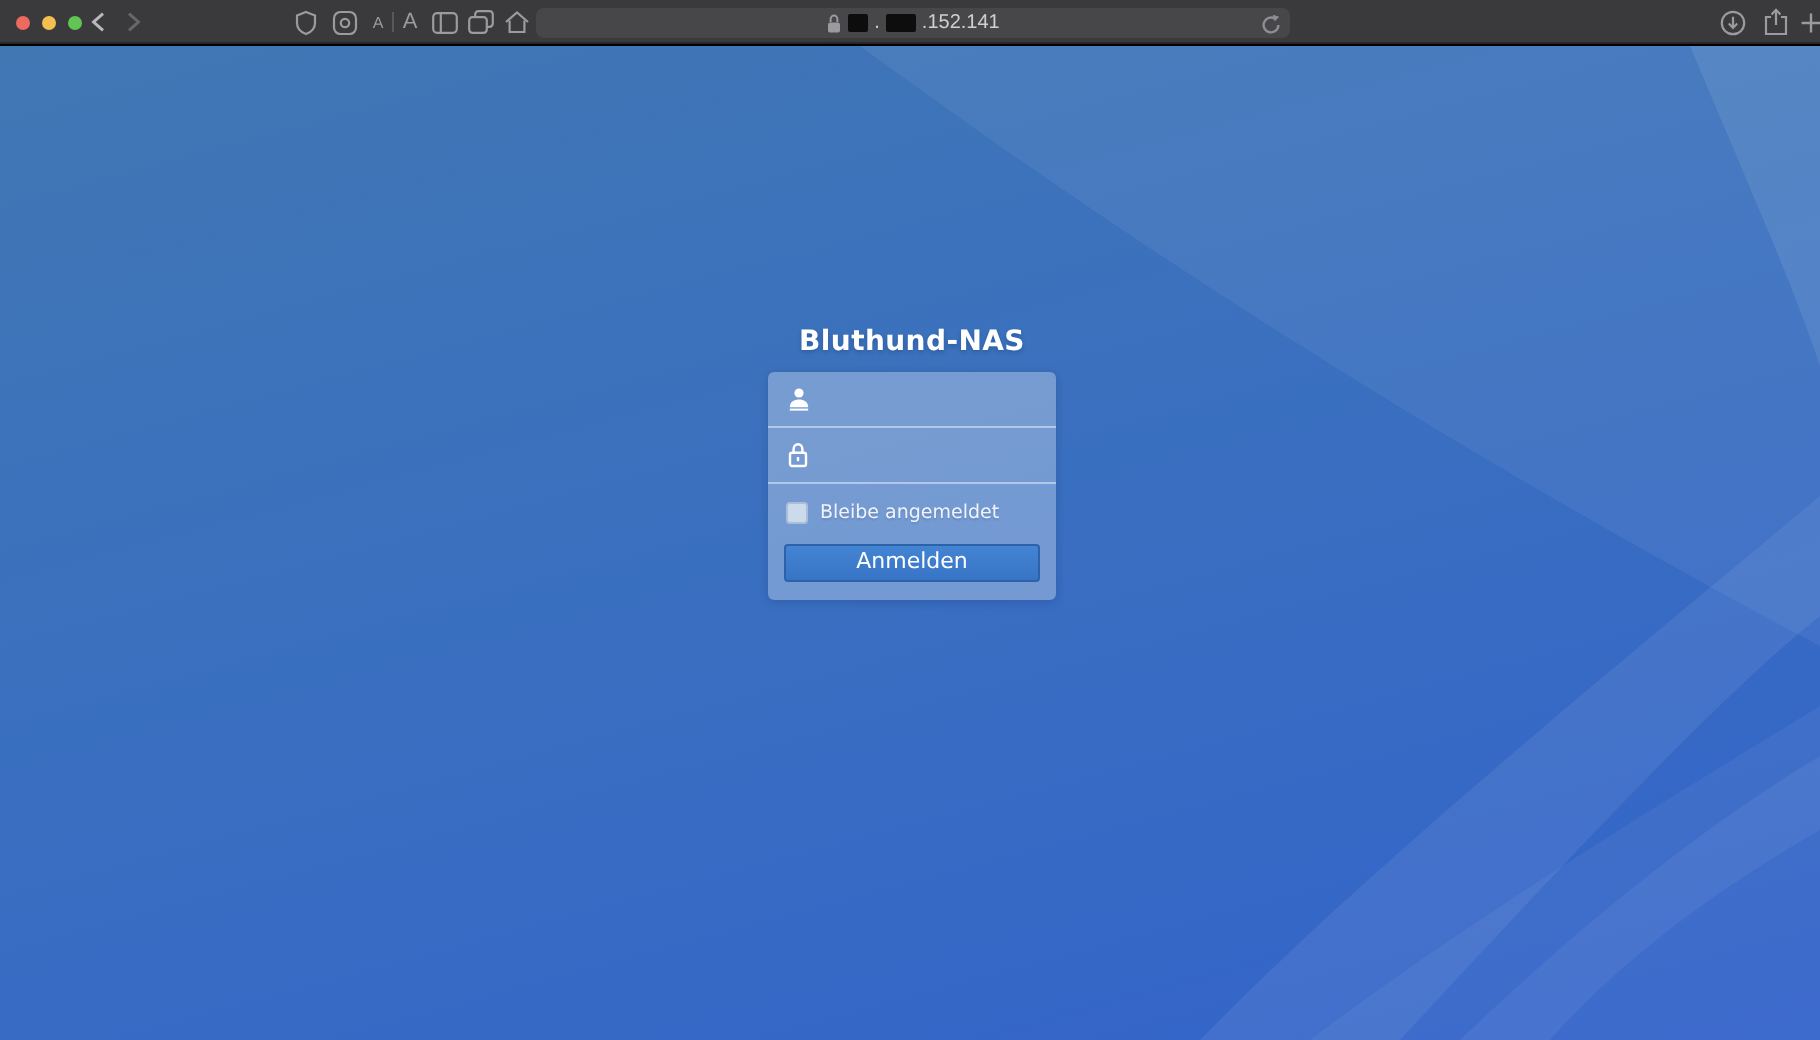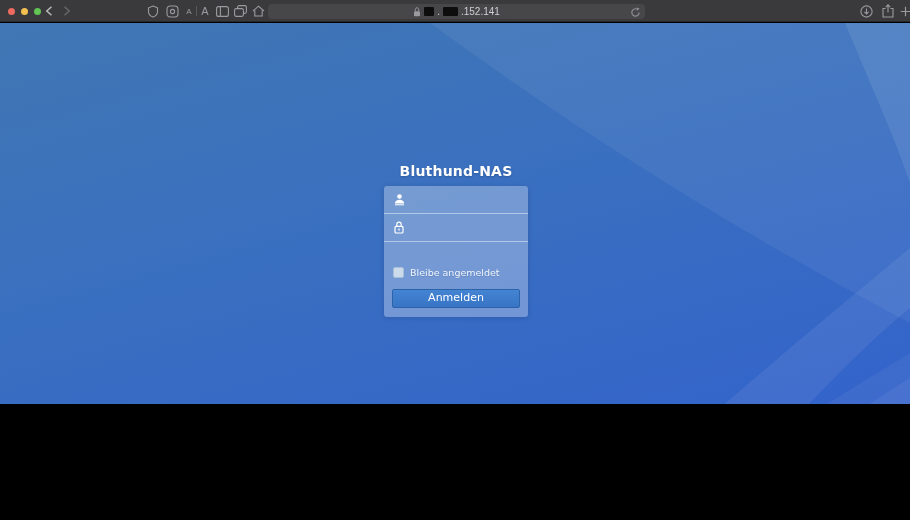--- a/index.html
+++ b/index.html
@@ -30,21 +30,21 @@
     display: flex; align-items: center; justify-content: center; gap: 3px;
   }
   .redact { height: 9px; background: #0d0d0d; border-radius: 1px; display: inline-block; }
   .redact.r1 { width: 10px; }
   .redact.r2 { width: 15px; }
   .url-sep, .url-text { font-size: 10px; color: #cfcfd2; line-height: 15px; }
   .reload-btn { position: absolute; right: 4px; top: 2px; background: transparent; border: none; padding: 0; }
 
   
   .page {
-    position: absolute; top: 23px; left: 0; width: 910px; height: 381px;
+    position: absolute; top: 23px; left: 0; width: 910px; height: 497px;
     background: linear-gradient(165deg, #4177b3 0%, #3a70bf 45%, #3363cb 100%);
     overflow: hidden;
   }
   .bg-art { position: absolute; top: 0; left: 0; }
 
   
   .login-box { position: absolute; left: 384px; top: 140px; width: 144px; }
   .nas-title {
     font-family: "DejaVu Sans", sans-serif;
     font-size: 14px; font-weight: 600; color: #ffffff; text-align: center;
@@ -59,21 +59,21 @@
   .input-row {
     height: 28px; display: flex; align-items: center; padding: 0 9px;
     border-bottom: 1px solid rgba(255,255,255,0.45);
   }
   .field-icon { width: 13px; height: 13px; margin-right: 8px; flex: 0 0 auto; display: inline-flex; }
   .field {
     flex: 1; min-width: 0; background: transparent; border: none; outline: none;
     color: #ffffff; font-size: 11px; height: 20px;
     font-family: "DejaVu Sans", sans-serif;
   }
-  .remember-row { height: 24px; display: flex; align-items: center; padding: 0 9px; margin-top: 18px; }
+  .remember-row { height: 24px; display: flex; align-items: center; padding: 0 9px; margin-top: 2px; }
   .cb {
     appearance: none; -webkit-appearance: none;
     width: 11px; height: 11px; background: #ccdbec; border: 1px solid #a9bed8;
     border-radius: 2px; margin-right: 6px; flex: 0 0 auto;
   }
   .cb-label {
     font-family: "DejaVu Sans", sans-serif;
     font-size: 9.5px; color: #f0f4fa; text-shadow: 0 1px 1px rgba(20,40,80,0.15);
   }
   .submit-row { padding: 3px 8px 9px; }

